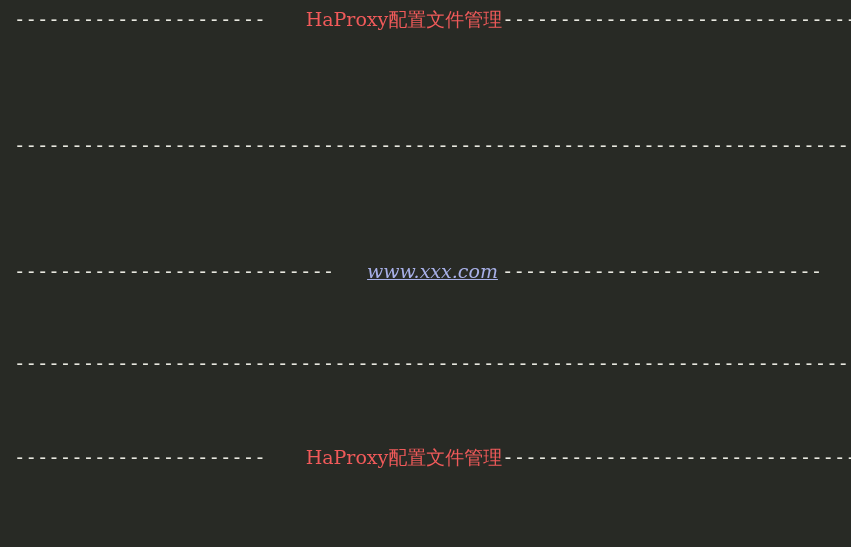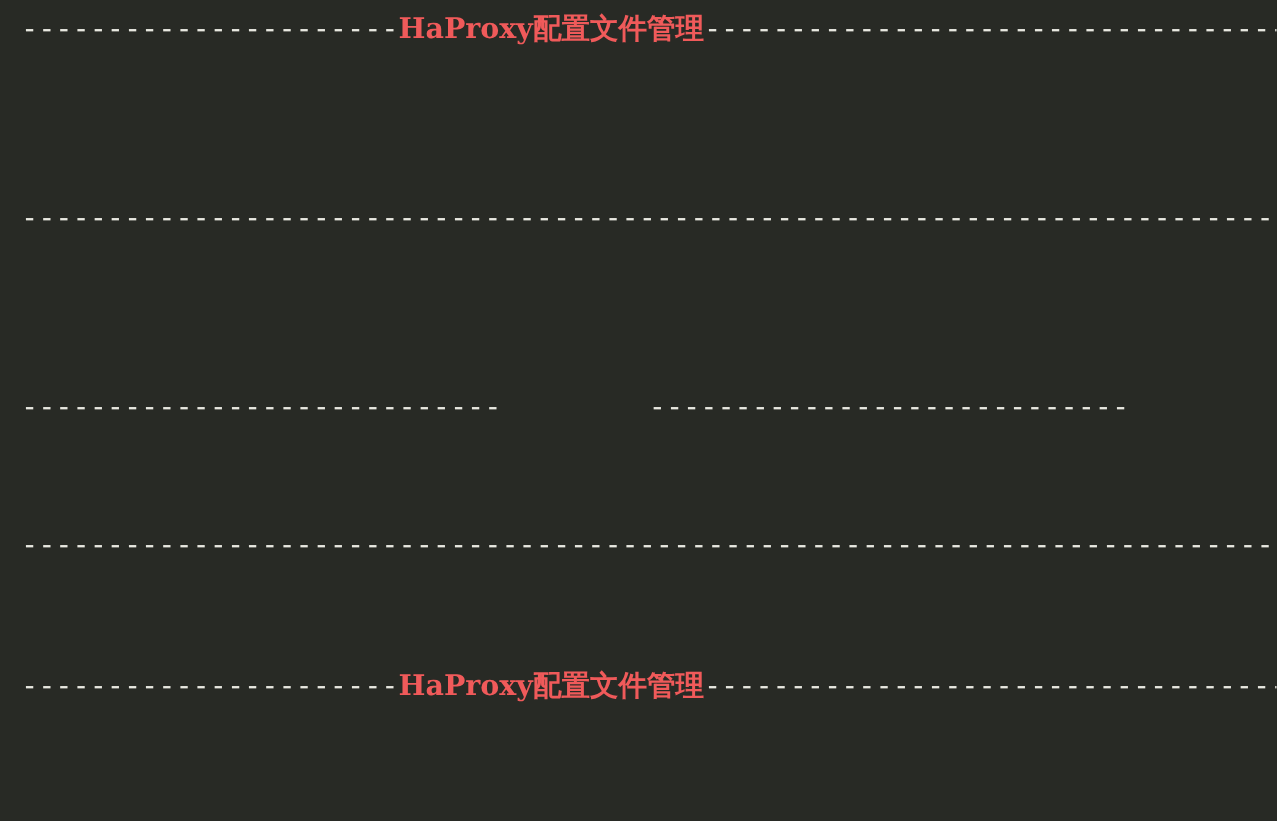--- a/index.html
+++ b/index.html
@@ -47,22 +47,23 @@
     box-sizing: border-box;
   }
   .dash {
     color: #e8e8e0;
     font-family: "DejaVu Sans Mono", "Liberation Mono", monospace;
     letter-spacing: 0px;
   }
   .title-red {
     color: #f05a5a;
     font-family: "DejaVu Serif", "Liberation Serif", serif;
-    font-weight: bold;
+    font-weight: normal;
     font-size: 19px;
+    margin-left: 40px;
   }
   .url {
     color: #a8b0e8;
     font-style: italic;
     text-decoration: underline;
     font-family: "DejaVu Serif", "Liberation Serif", serif;
     font-size: 19px;
   }
   .rule-center {
     display: flex;
@@ -109,20 +110,21 @@
     
   </div>
 
   <div class="line">
     
   </div>
 
   <div class="rule">
     <span class="rule-center">
       <span class="seg dash">----------------------------</span>
+        <span class="mid url">www.xxx.com</span>
         <span class="seg right dash">----------------------------</span>
     </span>
   </div>
 
   <div class="line">
     
   </div>
 
   <div class="line blank tight">&nbsp;</div>
 

